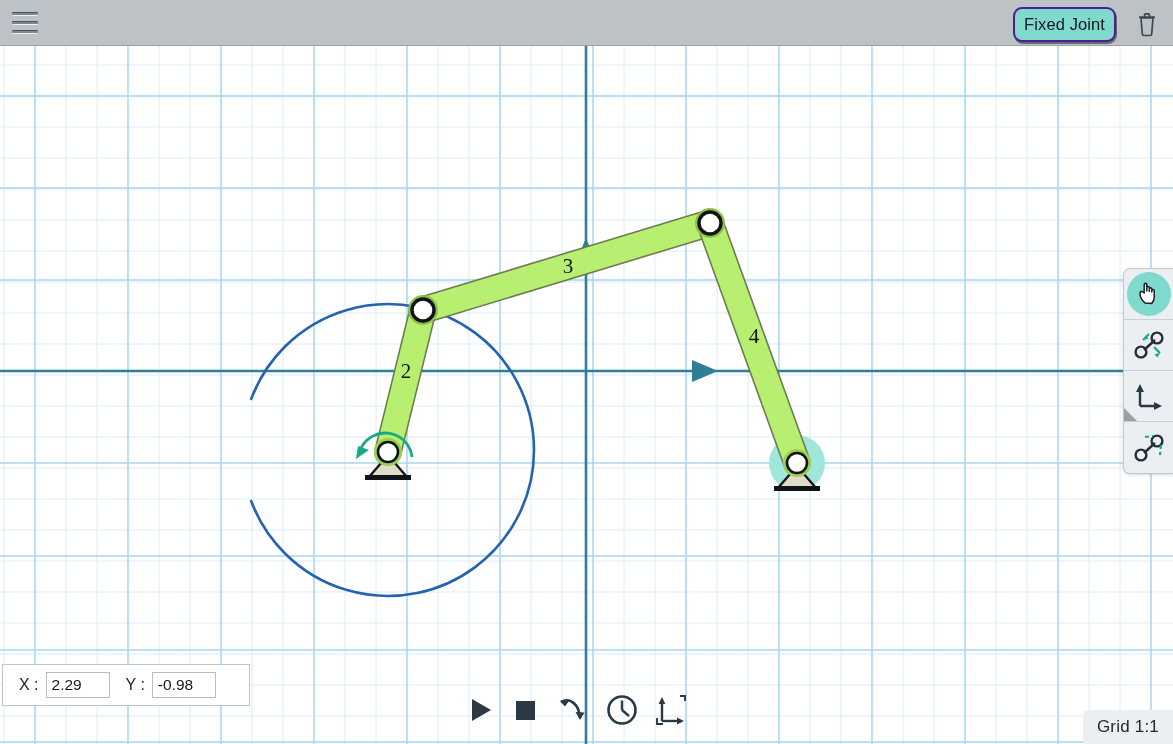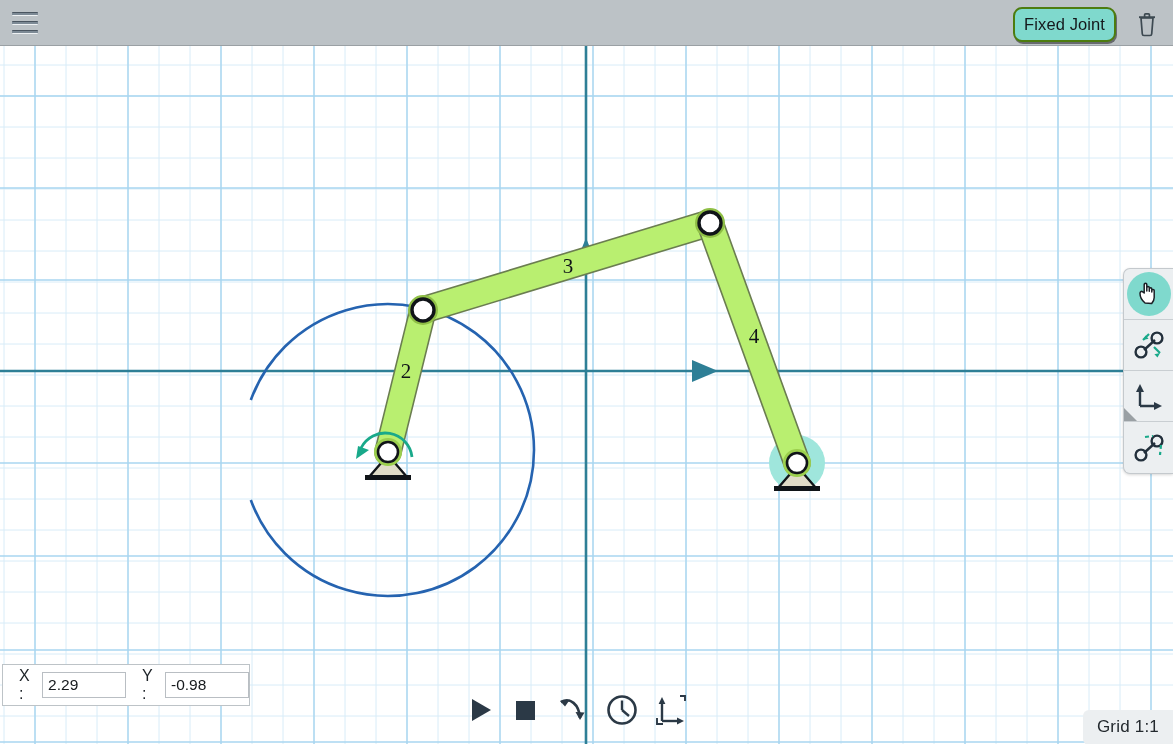--- a/index.html
+++ b/index.html
@@ -49,21 +49,21 @@
 
   #fixed-joint-btn {
     position: absolute;
     right: 57px; top: 7px;
     height: 31px;
     padding: 0 9px;
     display: flex;
     align-items: center;
     justify-content: flex-start;
     background: #7fd9cd;
-    border: 2px solid #4d7c0f;
+    border: 2px solid #4c1d95;
     border-radius: 9px;
     font-size: 16.5px;
     color: #15191c;
     letter-spacing: 0.1px;
     cursor: pointer;
     box-shadow: 1px 2px 0 rgba(0,0,0,0.45);
   }
 
   #trash-btn {
     position: absolute;
@@ -135,21 +135,21 @@
     box-sizing: border-box;
   }
   .coord-label {
     font-size: 16px;
     color: #1c2227;
     margin-left: 16px;
     margin-right: 7px;
     font-family: "Liberation Sans", sans-serif;
   }
   .coord-input {
-    width: 84px; height: 26px;
+    width: 64px; height: 26px;
     border: 1px solid #b9bec3;
     background: #ffffff;
     font-size: 15.5px;
     color: #15191c;
     padding: 0 5px;
     box-sizing: border-box;
     font-family: "Liberation Sans", sans-serif;
     outline: none;
   }
 

